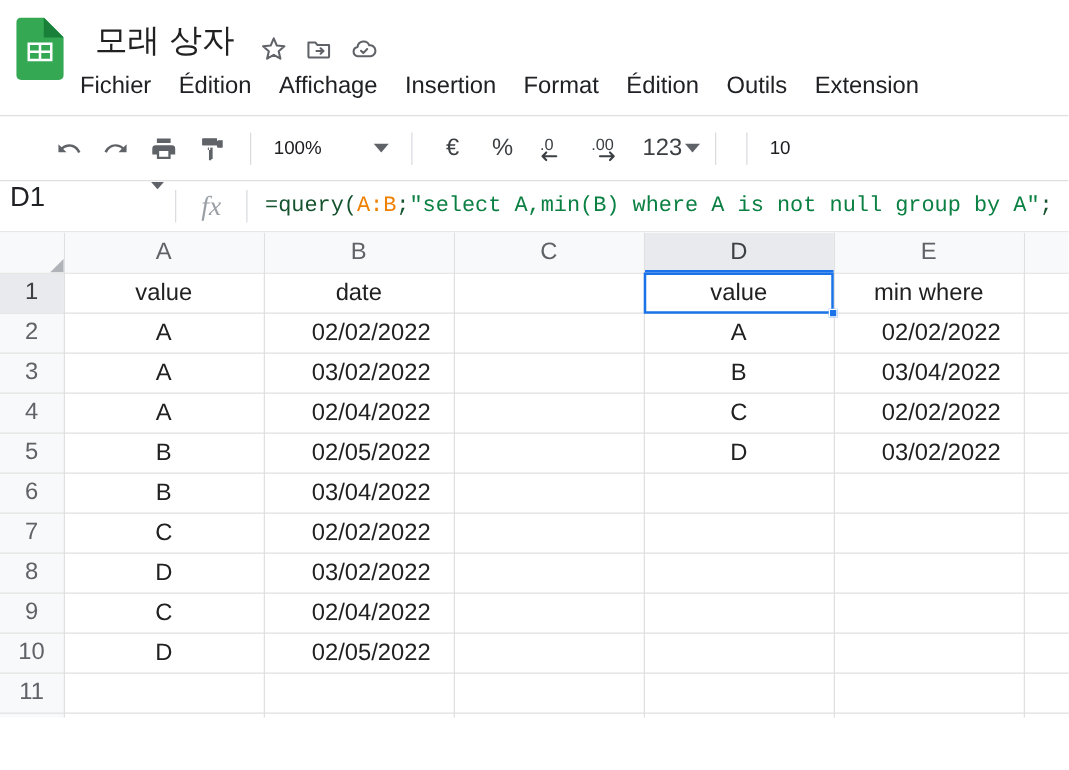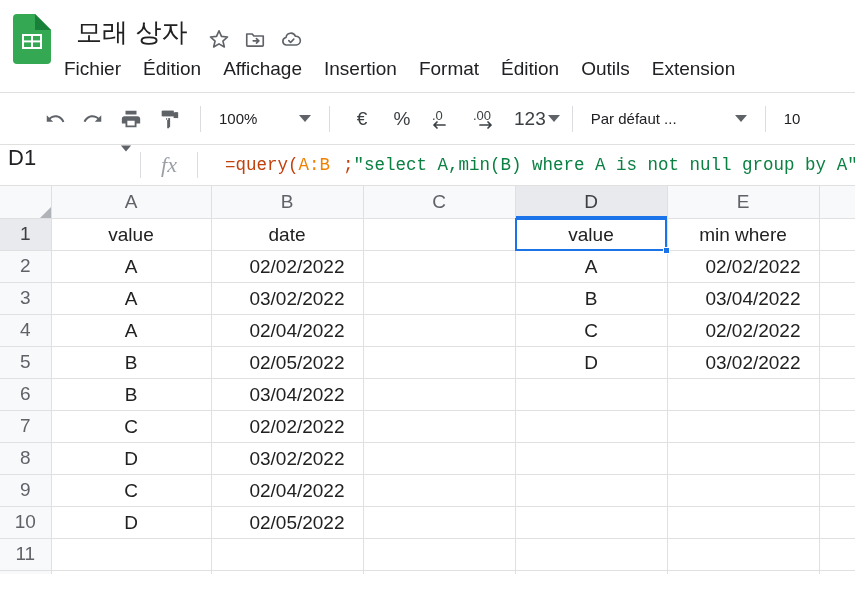--- a/index.html
+++ b/index.html
@@ -127,21 +127,21 @@
     flex: 1;
     height: 100%;
     display: flex; align-items: center;
     padding-left: 14px;
     font-family: "Liberation Mono", monospace;
     font-size: 17.5px;
     white-space: nowrap;
     overflow: hidden;
     cursor: text;
   }
-  .tk-plain { color: #c2410c; margin-left: 13px; }
+  .tk-plain { color: #14532d; }
   .tk-ref   { color: #ef8100; }
   .tk-str   { color: #0b8043; }
 
   
   .grid-wrap {
     position: relative;
     width: 855px;
     height: 388px;
     overflow: hidden;
     background: #ffffff;
@@ -331,24 +331,20 @@
     </svg>
   </div>
 
   <div class="tb-123">
     <span>123</span>
     <span class="caret"></span>
   </div>
 
   <div class="tb-sep"></div>
 
-  <div class="tb-combo font">
-    <span class="cap">Par défaut ...</span>
-    <span class="caret"></span>
-  </div>
 
   <div class="tb-sep"></div>
 
   <div class="tb-combo size">
     <span class="cap">10</span>
 
   </div>
 
 </div>
 

